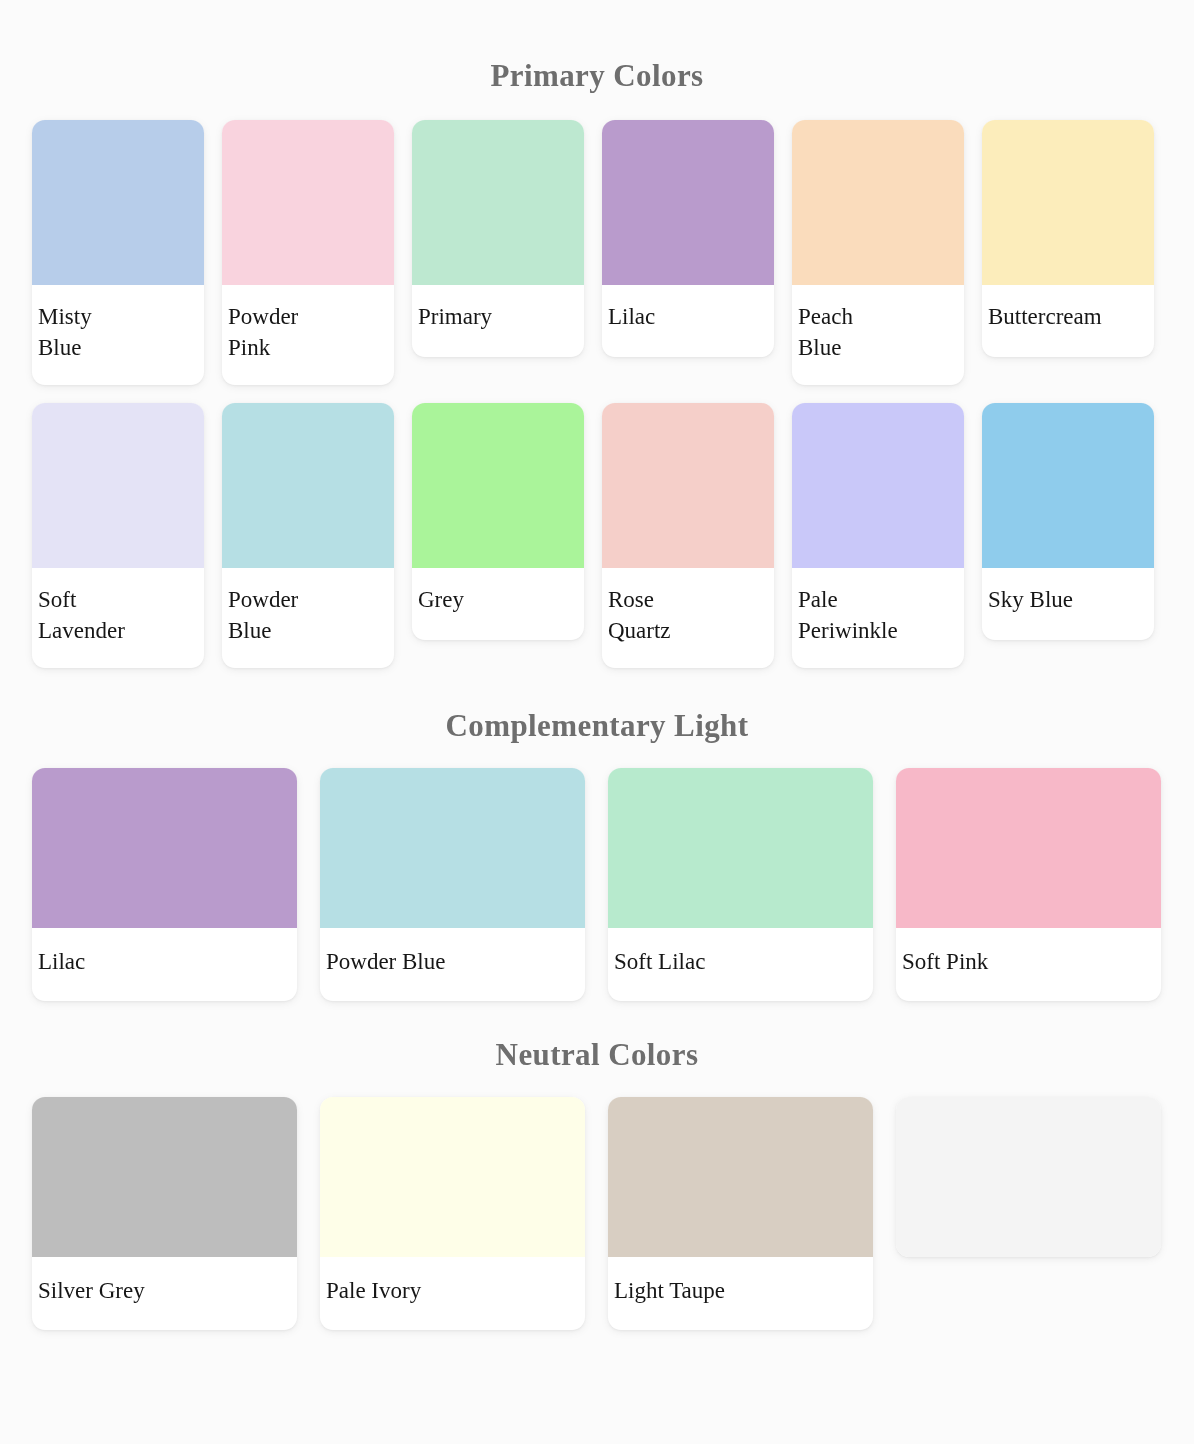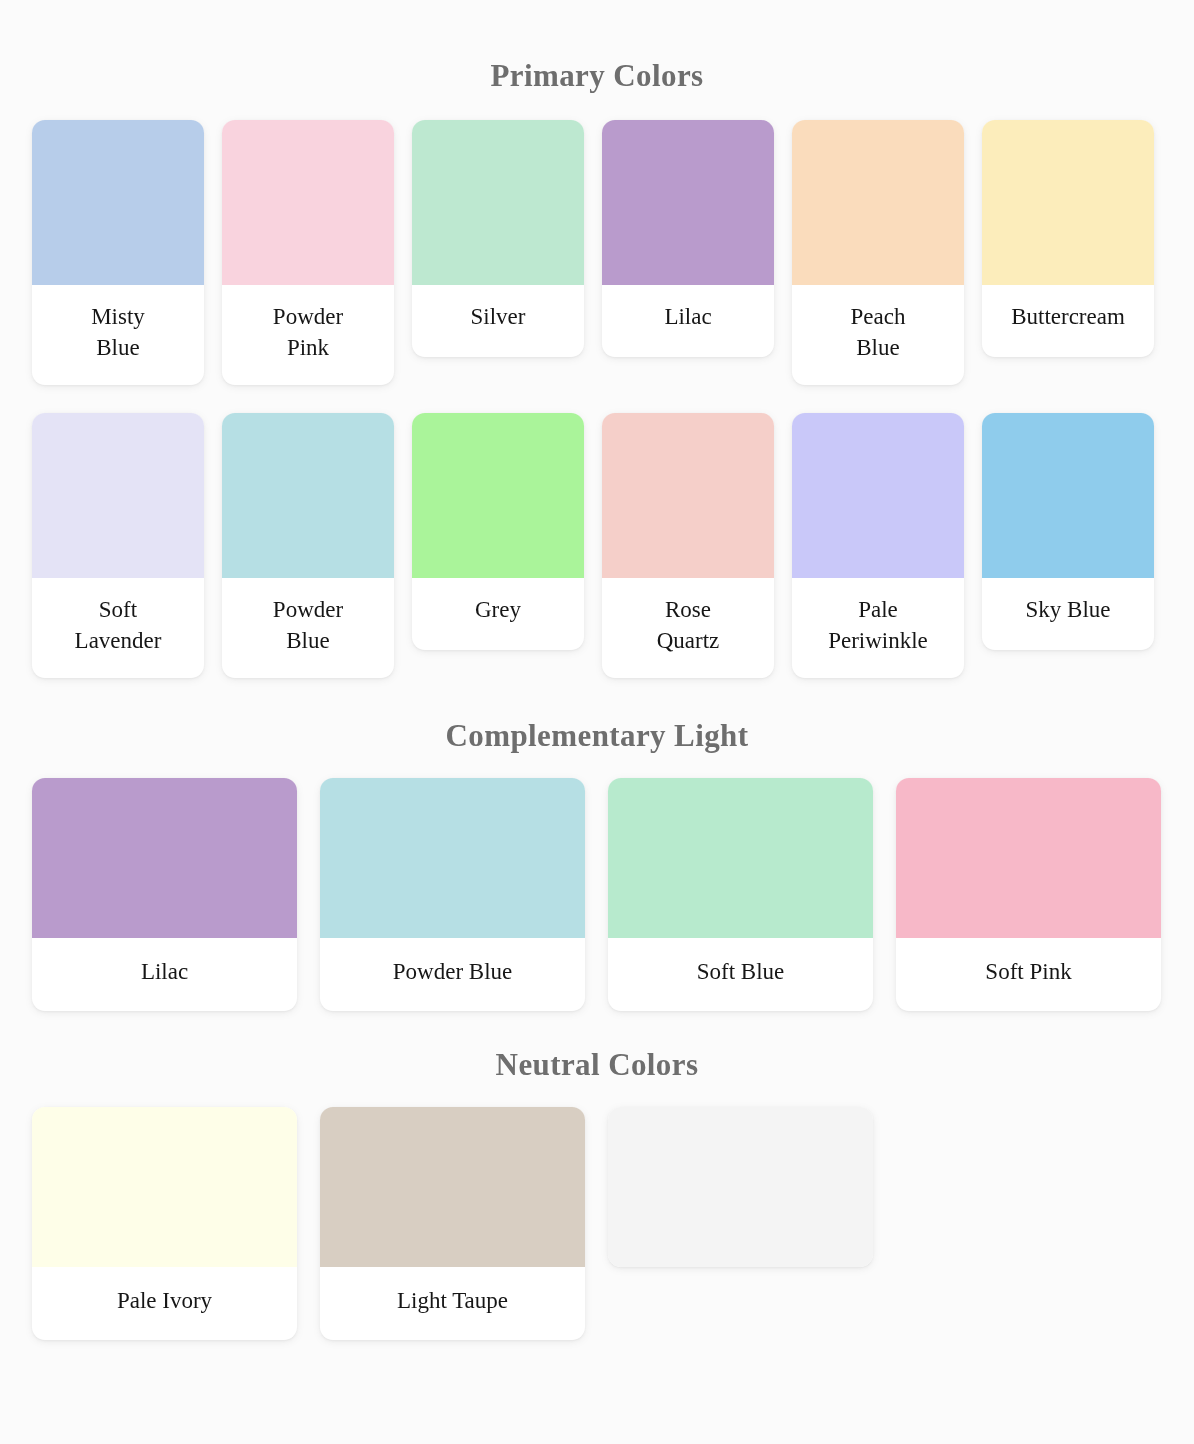--- a/index.html
+++ b/index.html
@@ -43,21 +43,21 @@
     flex-wrap: nowrap;
     align-items: flex-start;
   }
 
   .grid-primary {
     gap: 18px;
     margin-top: 26px;
   }
   .grid-primary .swatch-card { width: 172px; }
 
-  .grid-primary.row2 { margin-top: 28px; }
+  .grid-primary.row2 { margin-top: 18px; }
 
   .grid-wide {
     gap: 23px;
     margin-top: 24px;
   }
   .grid-wide .swatch-card { width: 265px; }
 
   .swatch-card {
     background: #ffffff;
     border-radius: 13px;
@@ -68,21 +68,20 @@
 
   .swatch-color {
     height: 165px;
     width: 100%;
     display: block;
   }
 
   .grid-wide .swatch-color { height: 160px; }
 
   .swatch-label {
-    text-align: center;
     font-family: "Liberation Serif", "DejaVu Serif", serif;
     font-size: 23px;
     color: #161616;
     line-height: 1.35;
     padding: 16px 6px 22px 6px;
     white-space: pre-line;
     min-height: 72px;
     box-sizing: border-box;
   }
 
@@ -106,21 +105,21 @@
         <div class="swatch-label">Misty
 Blue</div>
       </div>
       <div class="swatch-card">
         <div class="swatch-color" style="background: rgb(249, 211, 222);"></div>
         <div class="swatch-label">Powder
 Pink</div>
       </div>
       <div class="swatch-card">
         <div class="swatch-color" style="background: rgb(189, 232, 208);"></div>
-        <div class="swatch-label">Silver</div>
+        <div class="swatch-label">Primary</div>
       </div>
       <div class="swatch-card">
         <div class="swatch-color" style="background: rgb(185, 155, 204);"></div>
         <div class="swatch-label">Lilac</div>
       </div>
       <div class="swatch-card">
         <div class="swatch-color" style="background: rgb(250, 220, 188);"></div>
         <div class="swatch-label">Peach
 Blue</div>
       </div>
@@ -169,32 +168,36 @@
       <div class="swatch-card">
         <div class="swatch-color" style="background: rgb(185, 155, 204);"></div>
         <div class="swatch-label">Lilac</div>
       </div>
       <div class="swatch-card">
         <div class="swatch-color" style="background: rgb(182, 223, 228);"></div>
         <div class="swatch-label">Powder Blue</div>
       </div>
       <div class="swatch-card">
         <div class="swatch-color" style="background: rgb(183, 234, 205);"></div>
-        <div class="swatch-label">Soft Blue</div>
+        <div class="swatch-label">Soft Lilac</div>
       </div>
       <div class="swatch-card">
         <div class="swatch-color" style="background: rgb(247, 184, 200);"></div>
         <div class="swatch-label">Soft Pink</div>
       </div>
     </div>
 
   <h2 class="section-title" id="neutral-title">Neutral Colors</h2>
 
   <div class="grid grid-wide" id="neutral-row-1">
       <div class="swatch-card">
+        <div class="swatch-color" style="background: rgb(189, 189, 189);"></div>
+        <div class="swatch-label">Silver Grey</div>
+      </div>
+      <div class="swatch-card">
         <div class="swatch-color" style="background: rgb(254, 254, 232);"></div>
         <div class="swatch-label">Pale Ivory</div>
       </div>
       <div class="swatch-card">
         <div class="swatch-color" style="background: rgb(216, 206, 194);"></div>
         <div class="swatch-label">Light Taupe</div>
       </div>
       <div class="swatch-card">
         <div class="swatch-color" style="background: rgb(244, 244, 244);"></div>
       </div>

